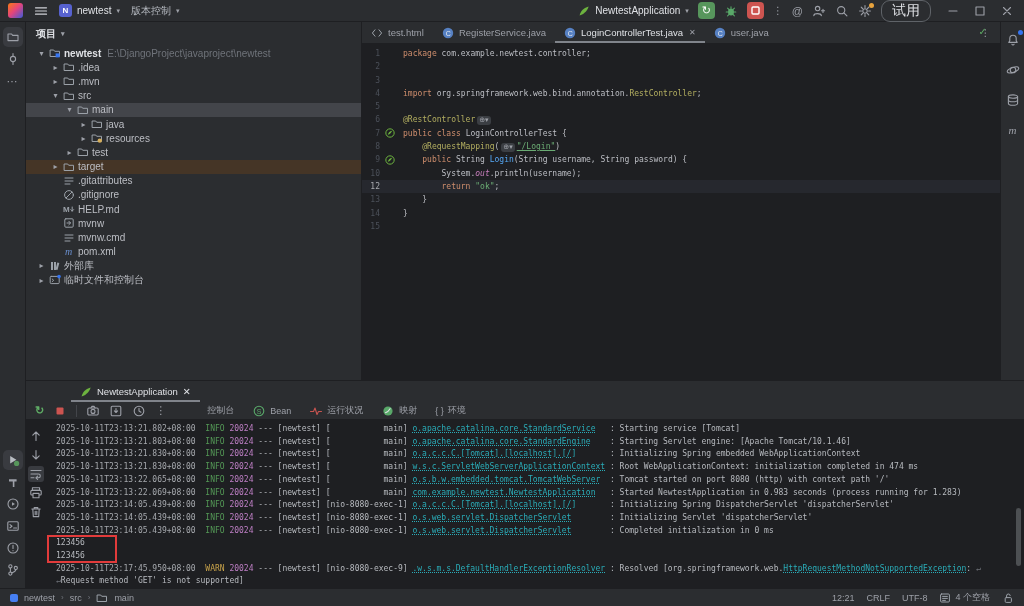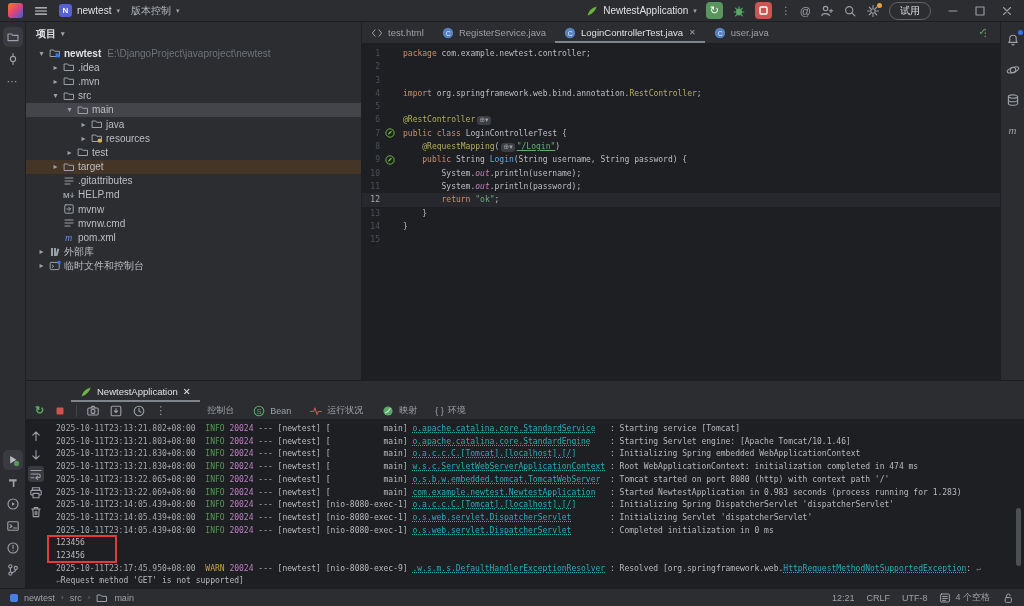--- a/index.html
+++ b/index.html
@@ -13,21 +13,21 @@
   .widget{display:flex;align-items:center;gap:5px;cursor:default;}
   .nbadge{width:13px;height:13px;border-radius:3px;background:#5762d0;color:#fff;font-size:8px;font-weight:bold;display:flex;align-items:center;justify-content:center;}
   .chev{color:#9da0a8;font-size:7px;}
   .dim-label{color:#b4b8bf;}
   .tb-right{margin-left:auto;display:flex;align-items:center;gap:9px;padding-right:10px;}
   .chip{width:17px;height:17px;border-radius:4px;display:flex;align-items:center;justify-content:center;}
   .chip.green{background:#57965c;color:#fff;font-size:11px;}
   .chip.red{background:#cd5450;}
   .ticon{color:#9da0a8;display:flex;align-items:center;justify-content:center;position:relative;}
   .gear-dot{position:absolute;top:-1px;right:-2px;width:5px;height:5px;border-radius:50%;background:#e8a33d;}
-  .trial{border:1px solid #5f6368;border-radius:9px;padding:1px 10px;font-size:10px;color:#dfe1e5;}
+  .trial{border:1px solid #5f6368;border-radius:9px;padding:1px 10px;font-size:14px;color:#dfe1e5;}
   .winctl{display:flex;align-items:center;gap:13px;margin-left:6px;color:#9da0a8;}
   
   .main{display:flex;height:566px;}
   .lstrip{width:26px;background:#2b2d30;border-right:1px solid #1e1f22;display:flex;flex-direction:column;align-items:center;padding:3px 0 6px;}
   .sicon{width:20px;height:20px;border-radius:5px;display:flex;align-items:center;justify-content:center;margin:2px 0;color:#9da0a8;position:relative;}
   .sicon.active{background:#393b40;}
   .lstrip .spacer{flex:1;}
   .center{flex:1;display:flex;flex-direction:column;min-width:0;}
   .toprow{display:flex;height:358px;}
   
@@ -347,20 +347,31 @@
                   <path d="M2 3h8M2 6h8M2 9h5"></path>
                 </svg>
               </span>
               <span class="t-label">.gitattributes</span>
             </div>
             <div class="trow">
               <span style="width: 24px; flex: 0 0 auto;"></span>
               <span class="t-chev"></span>
               <span class="t-icon">
                 <svg width="12" height="12" viewBox="0 0 12 12" fill="none" stroke="#9ba1a8" stroke-width="1" stroke-linecap="round" stroke-linejoin="round">
+                  <circle cx="6" cy="6" r="4.4"></circle>
+                  <path d="M3 9l6-6"></path>
+                </svg>
+              </span>
+              <span class="t-label">.gitignore</span>
+            </div>
+            <div class="trow">
+              <span style="width: 24px; flex: 0 0 auto;"></span>
+              <span class="t-chev"></span>
+              <span class="t-icon">
+                <svg width="12" height="12" viewBox="0 0 12 12" fill="none" stroke="#9ba1a8" stroke-width="1" stroke-linecap="round" stroke-linejoin="round">
                   <text x="0" y="9" font-size="8" font-weight="bold" fill="#9ba1a8" stroke="none" font-family="Liberation Sans,sans-serif">M</text>
                   <path d="M9.2 4v4M9.2 8L7.8 6.6M9.2 8l1.4-1.4"></path>
                 </svg>
               </span>
               <span class="t-label">HELP.md</span>
             </div>
             <div class="trow">
               <span style="width: 24px; flex: 0 0 auto;"></span>
               <span class="t-chev"></span>
               <span class="t-icon">
@@ -506,25 +517,20 @@
                   <circle cx="6" cy="6" r="5" fill="none" stroke="#6db33f" stroke-width="1.2"></circle>
                   <path d="M8.6 3.2C7.6 5.6 6 7 3.4 8.2c.5-2.7 2-4.2 5.2-5z" fill="#6db33f"></path>
                 </svg>
               </span>
               <span class="ctext"><span class="pl">    </span><span class="kw">public </span><span class="pl">String </span><span class="mth">Login</span><span class="pl">(String username, String password) {</span></span>
             </div>
             <div class="cline">
               <span class="lnum">10</span>
               <span class="gicon"></span>
               <span class="ctext"><span class="pl">        System.</span><span class="fld">out</span><span class="pl">.println(username);</span></span>
-            </div>
-            <div class="cline">
-              <span class="lnum">11</span>
-              <span class="gicon"></span>
-              <span class="ctext"><span class="pl">        System.</span><span class="fld">out</span><span class="pl">.println(password);</span></span>
             </div>
             <div class="cline cur">
               <span class="lnum">12</span>
               <span class="gicon"></span>
               <span class="ctext"><span class="pl">        </span><span class="kw">return </span><span class="str">"ok"</span><span class="pl">;</span></span>
             </div>
             <div class="cline">
               <span class="lnum">13</span>
               <span class="gicon"></span>
               <span class="ctext"><span class="pl">    }</span></span>

